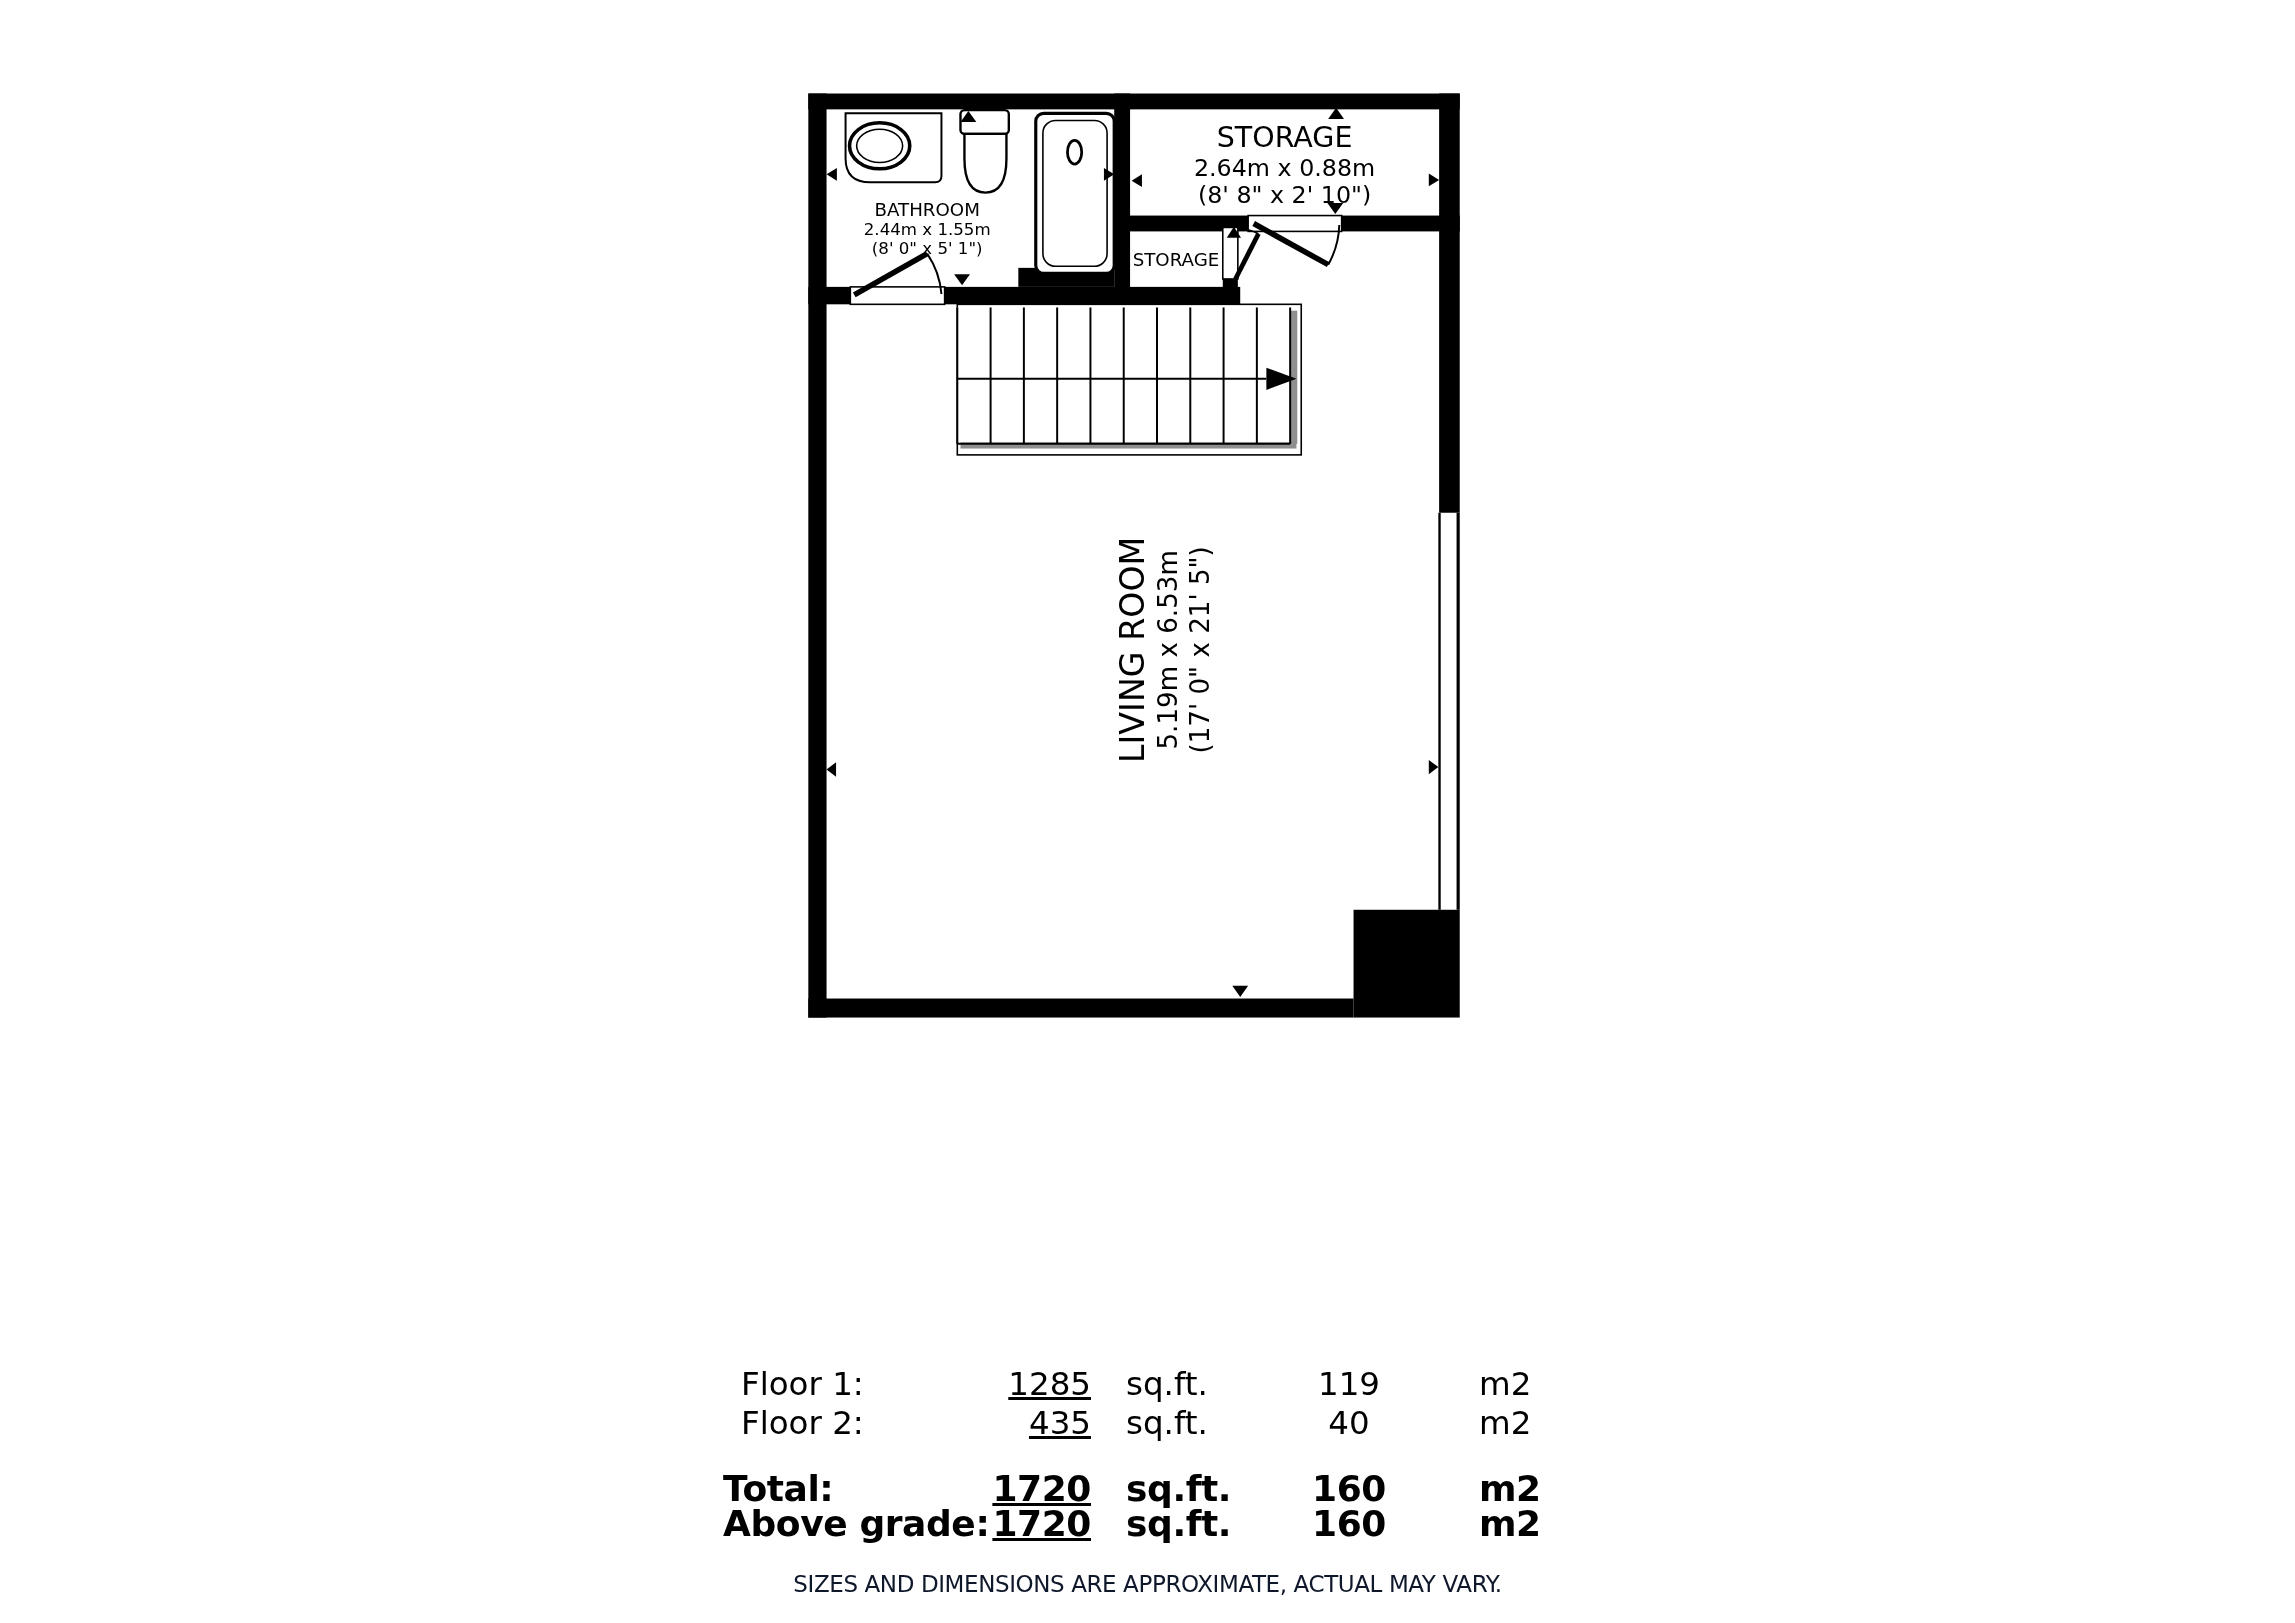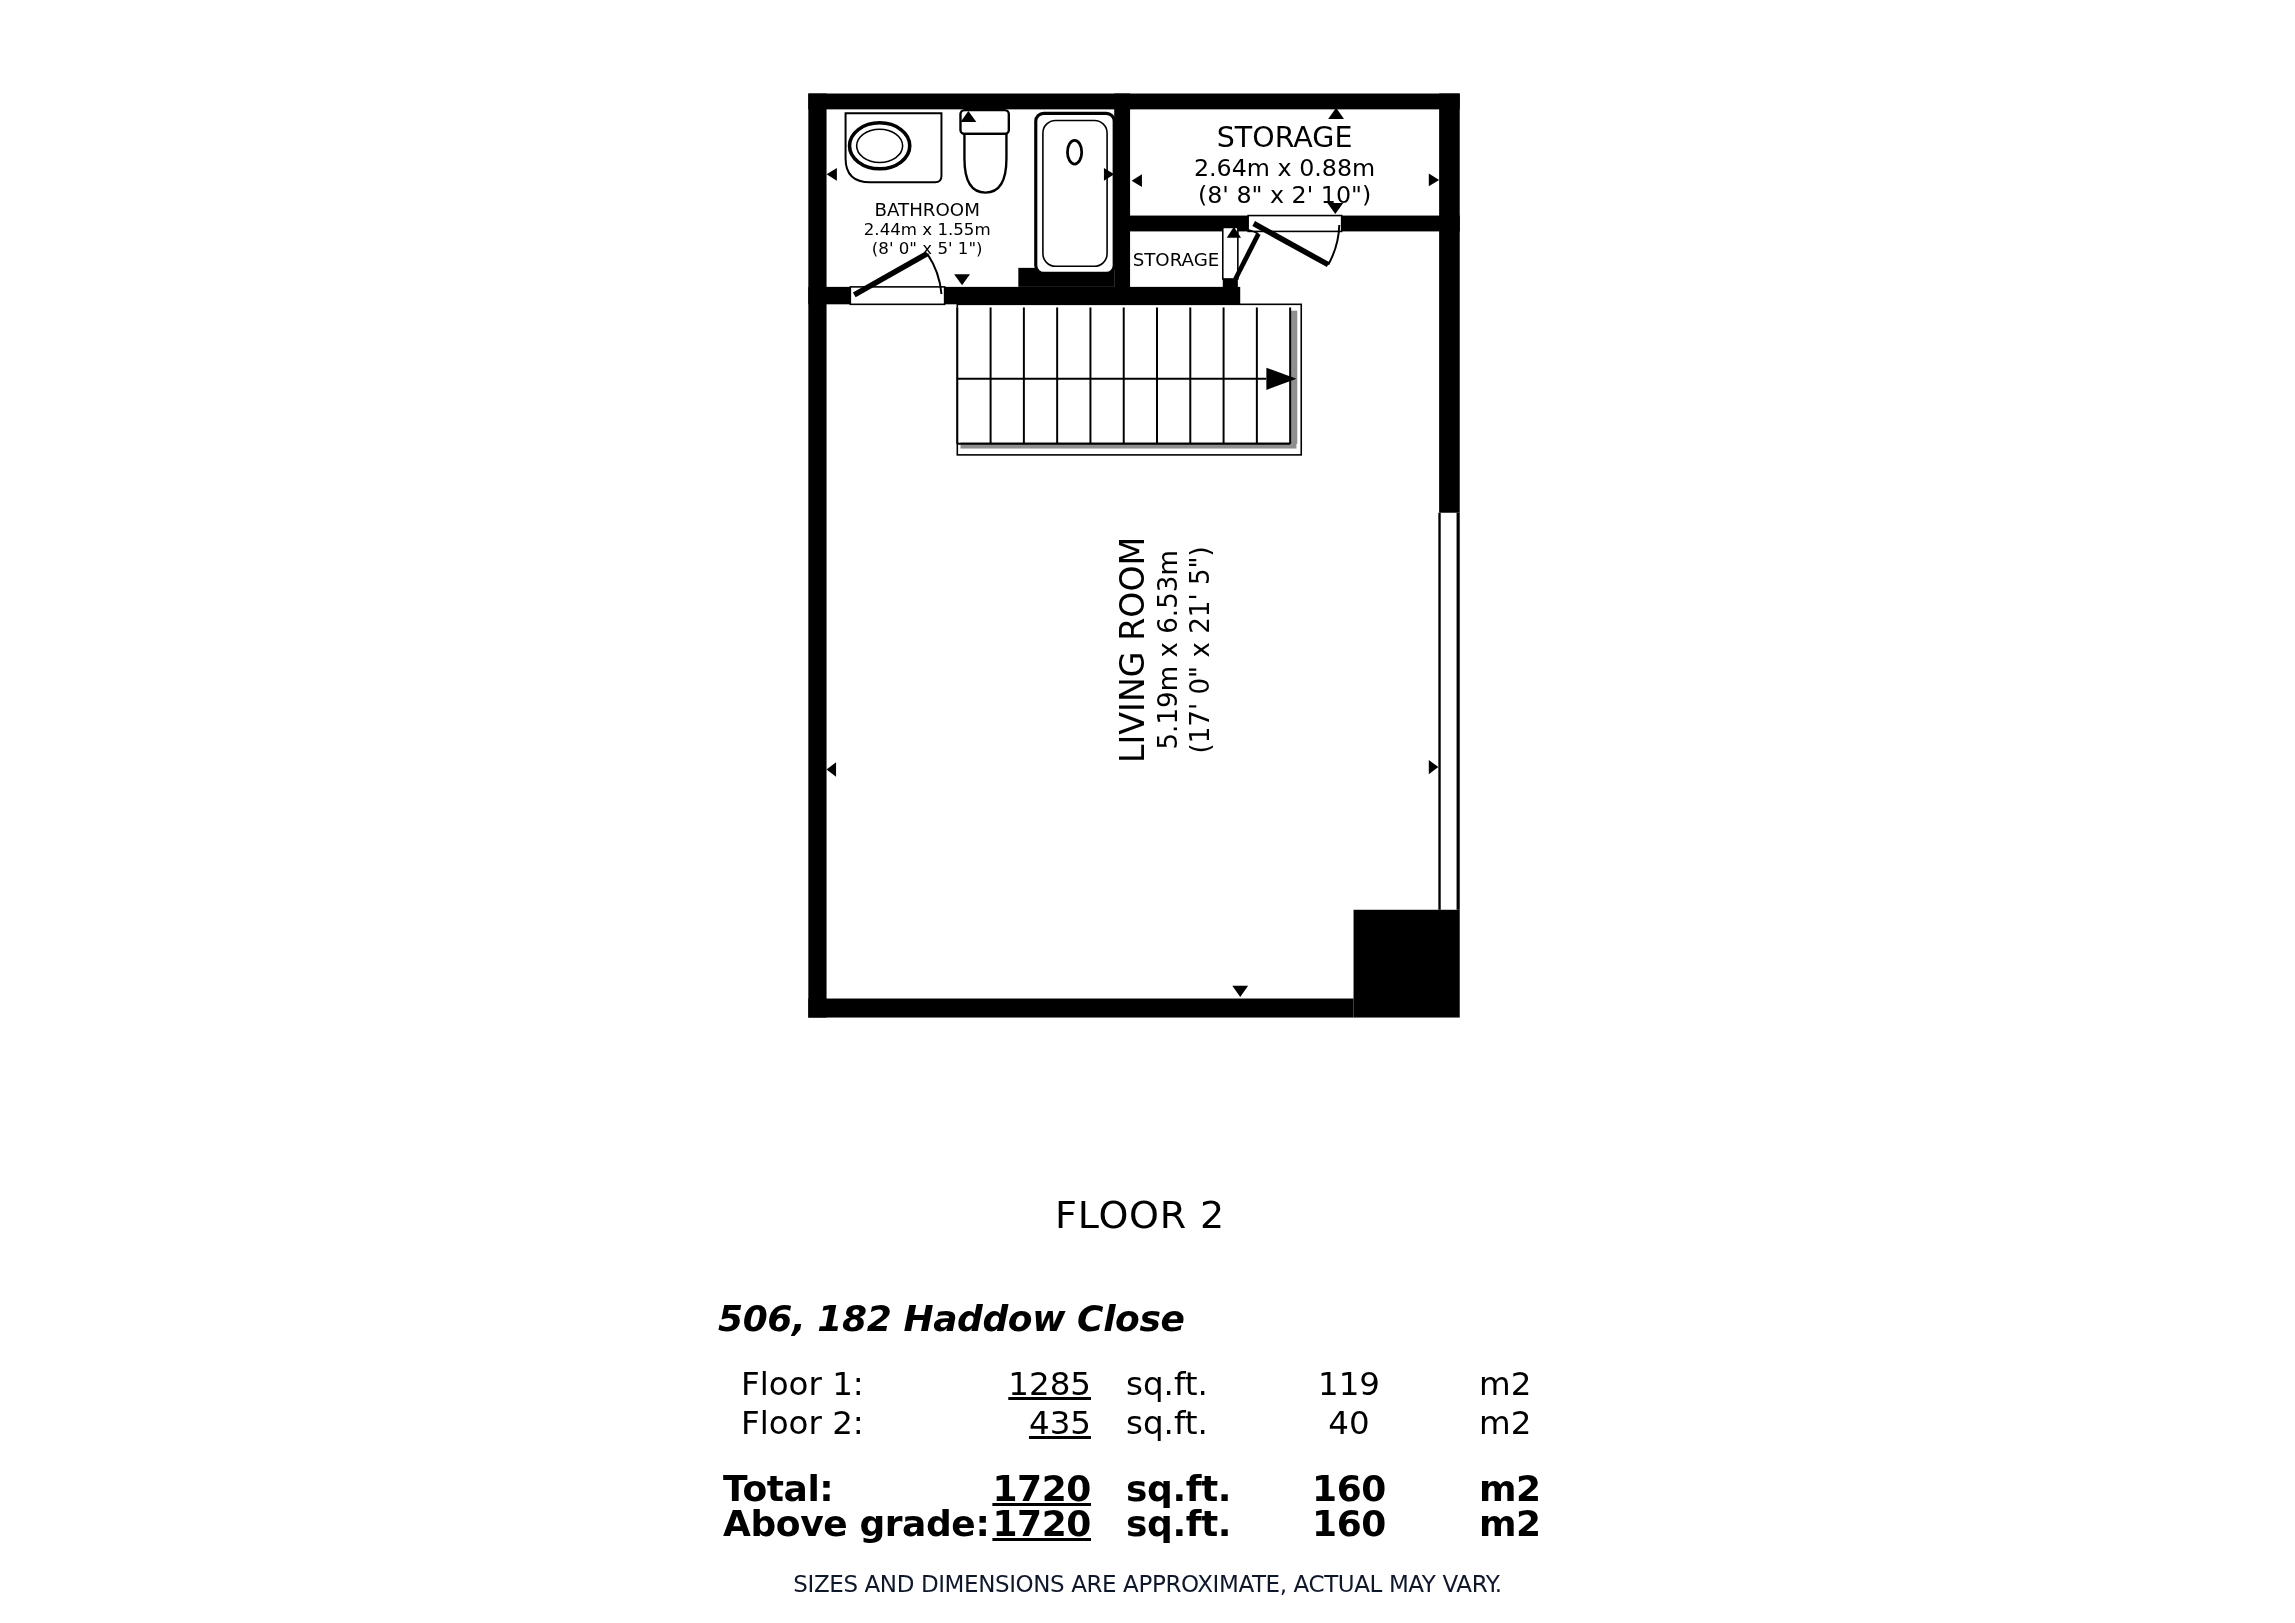--- a/index.html
+++ b/index.html
@@ -132,22 +132,20 @@
         <text x="1484" y="336" font-size="23">STORAGE</text>
       </g>
       <g transform="translate(1477,820) rotate(-90)">
         <text x="0" y="-34" font-size="42">LIVING ROOM</text>
         <text x="0" y="8" font-size="33">5.19m x 6.53m</text>
         <text x="0" y="48" font-size="33">(17' 0" x 21' 5")</text>
       </g>
     </g>
   </svg>
 
-  <div class="floor-label">FLOOR 2</div>
-  <div class="address">506, 182 Haddow Close</div>
 
   <div class="area-row" style="top:1365px;">
     <span class="col-label">Floor 1:</span>
     <span class="col-sqft-num">1285</span>
     <span class="col-sqft-unit">sq.ft.</span>
     <span class="col-m2-num">119</span>
     <span class="col-m2-unit">m2</span>
   </div>
 
   <div class="area-row" style="top:1404px;">

